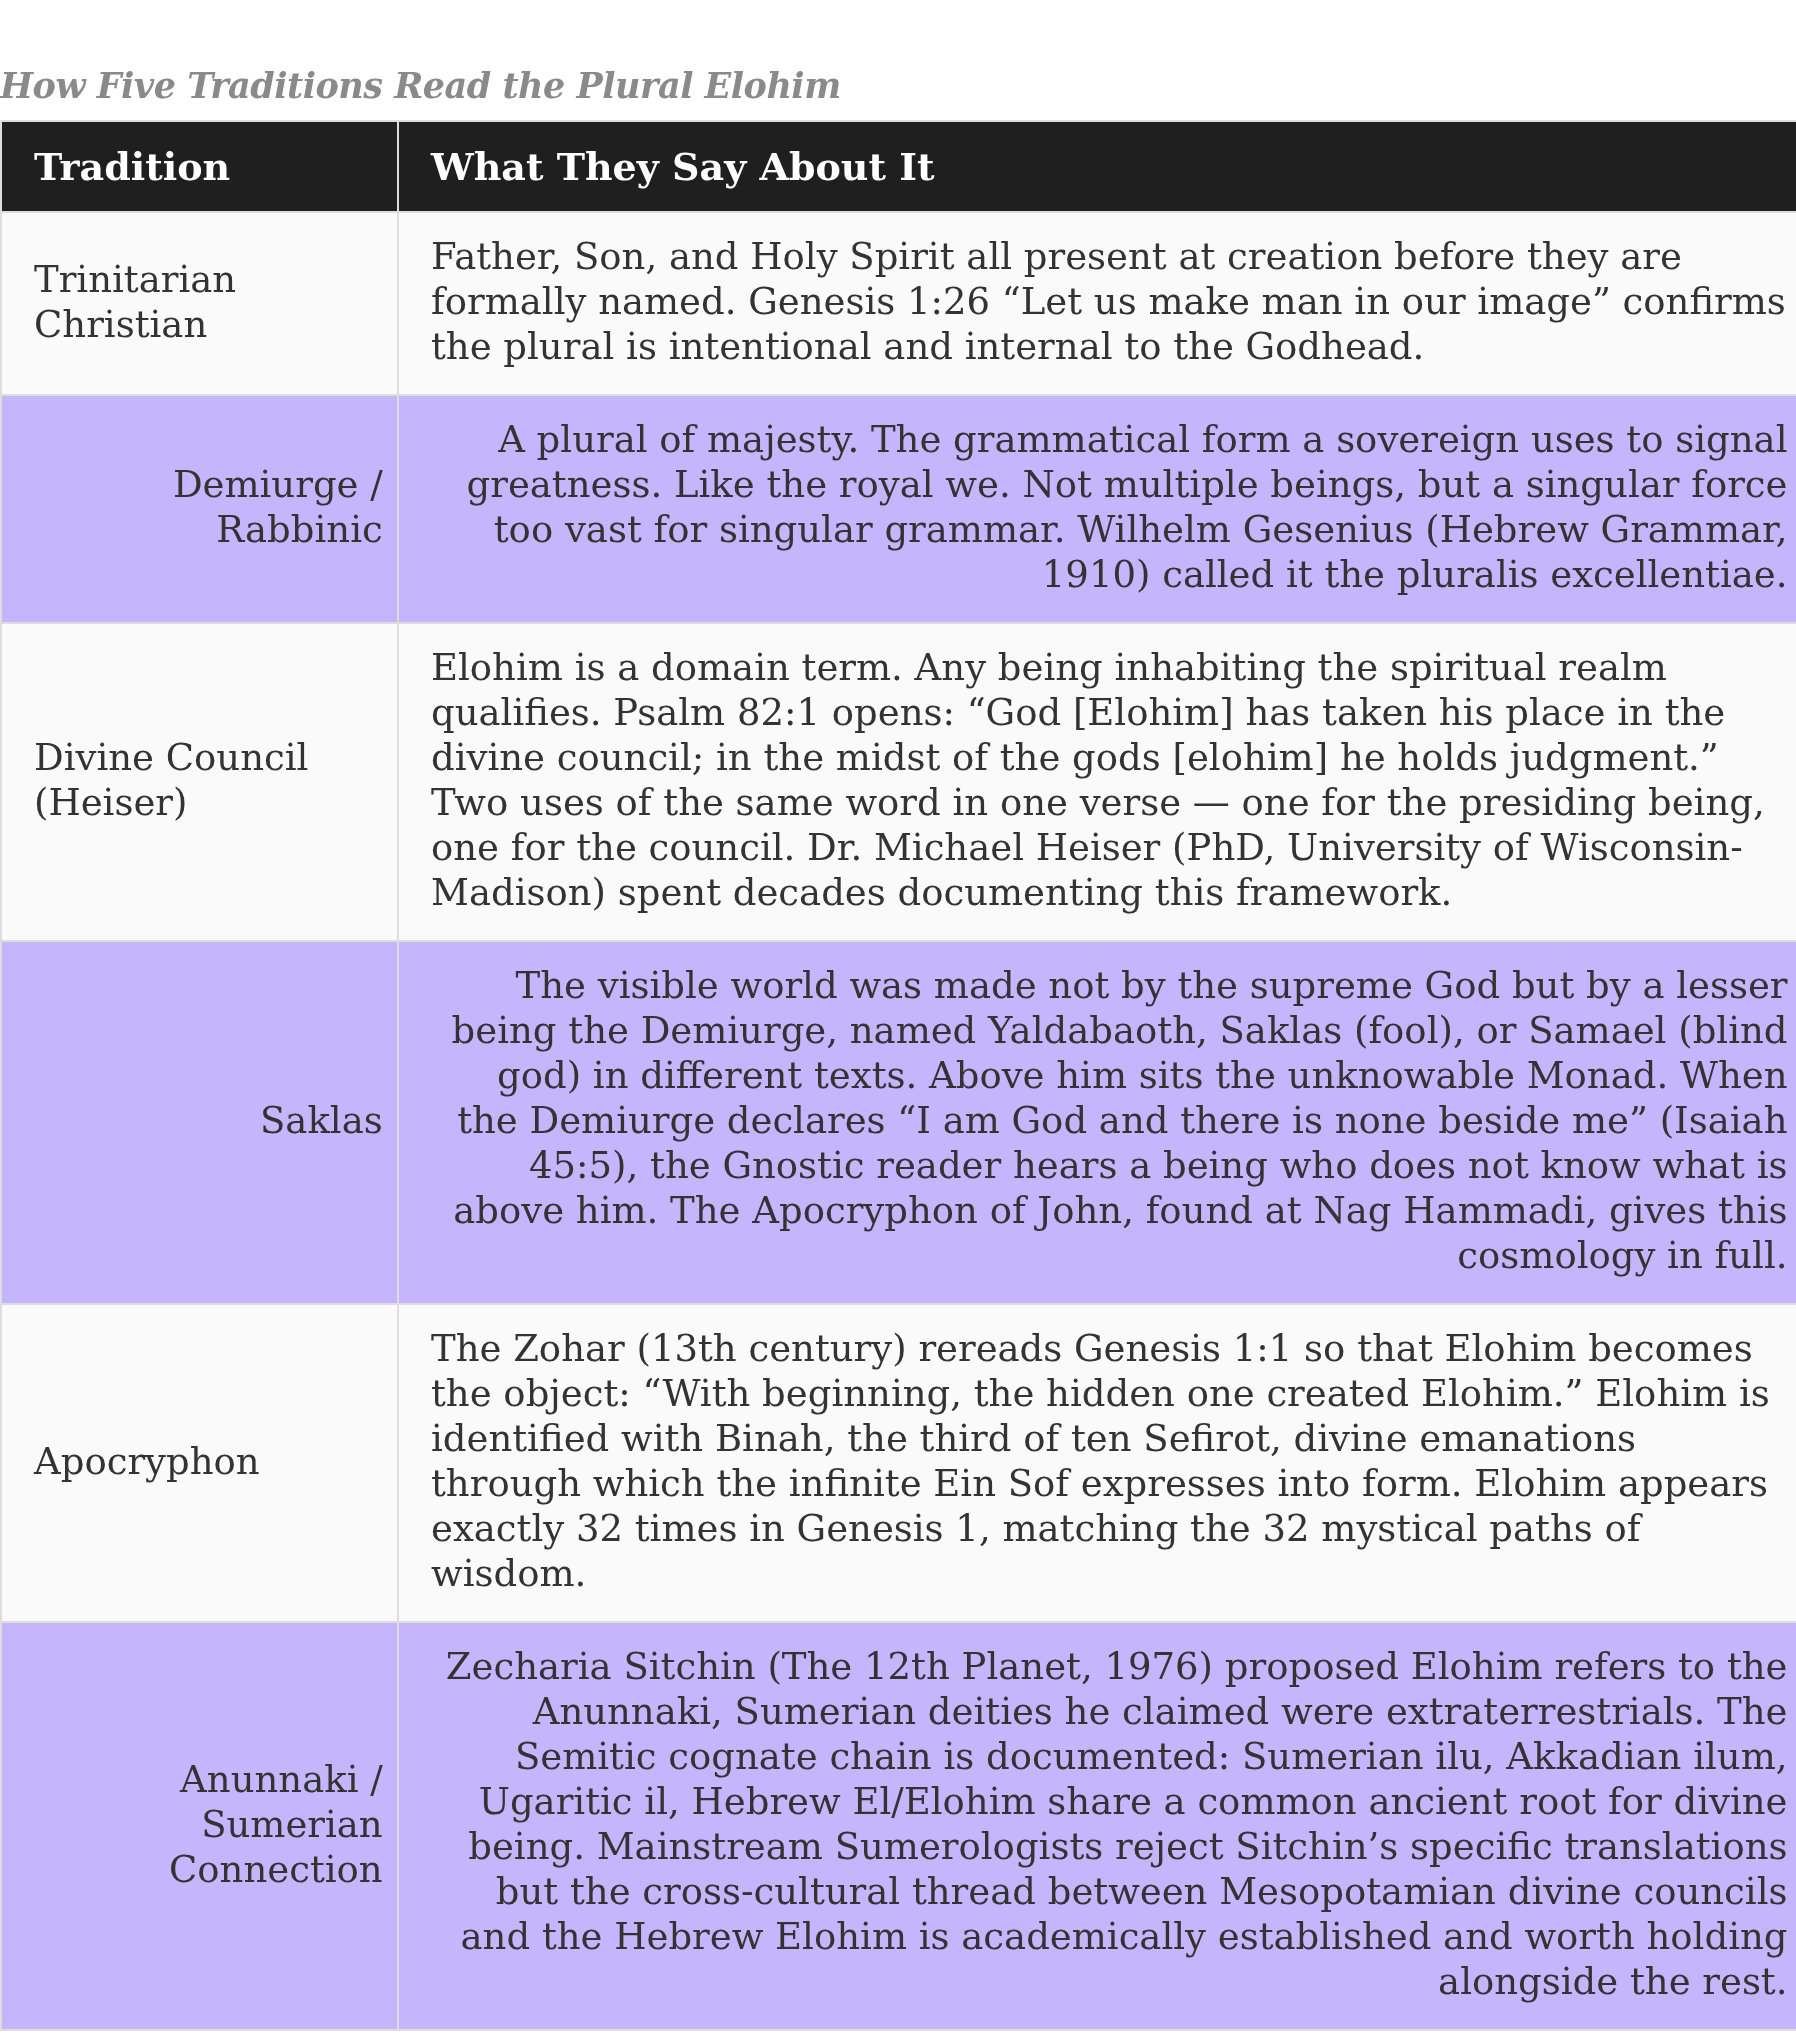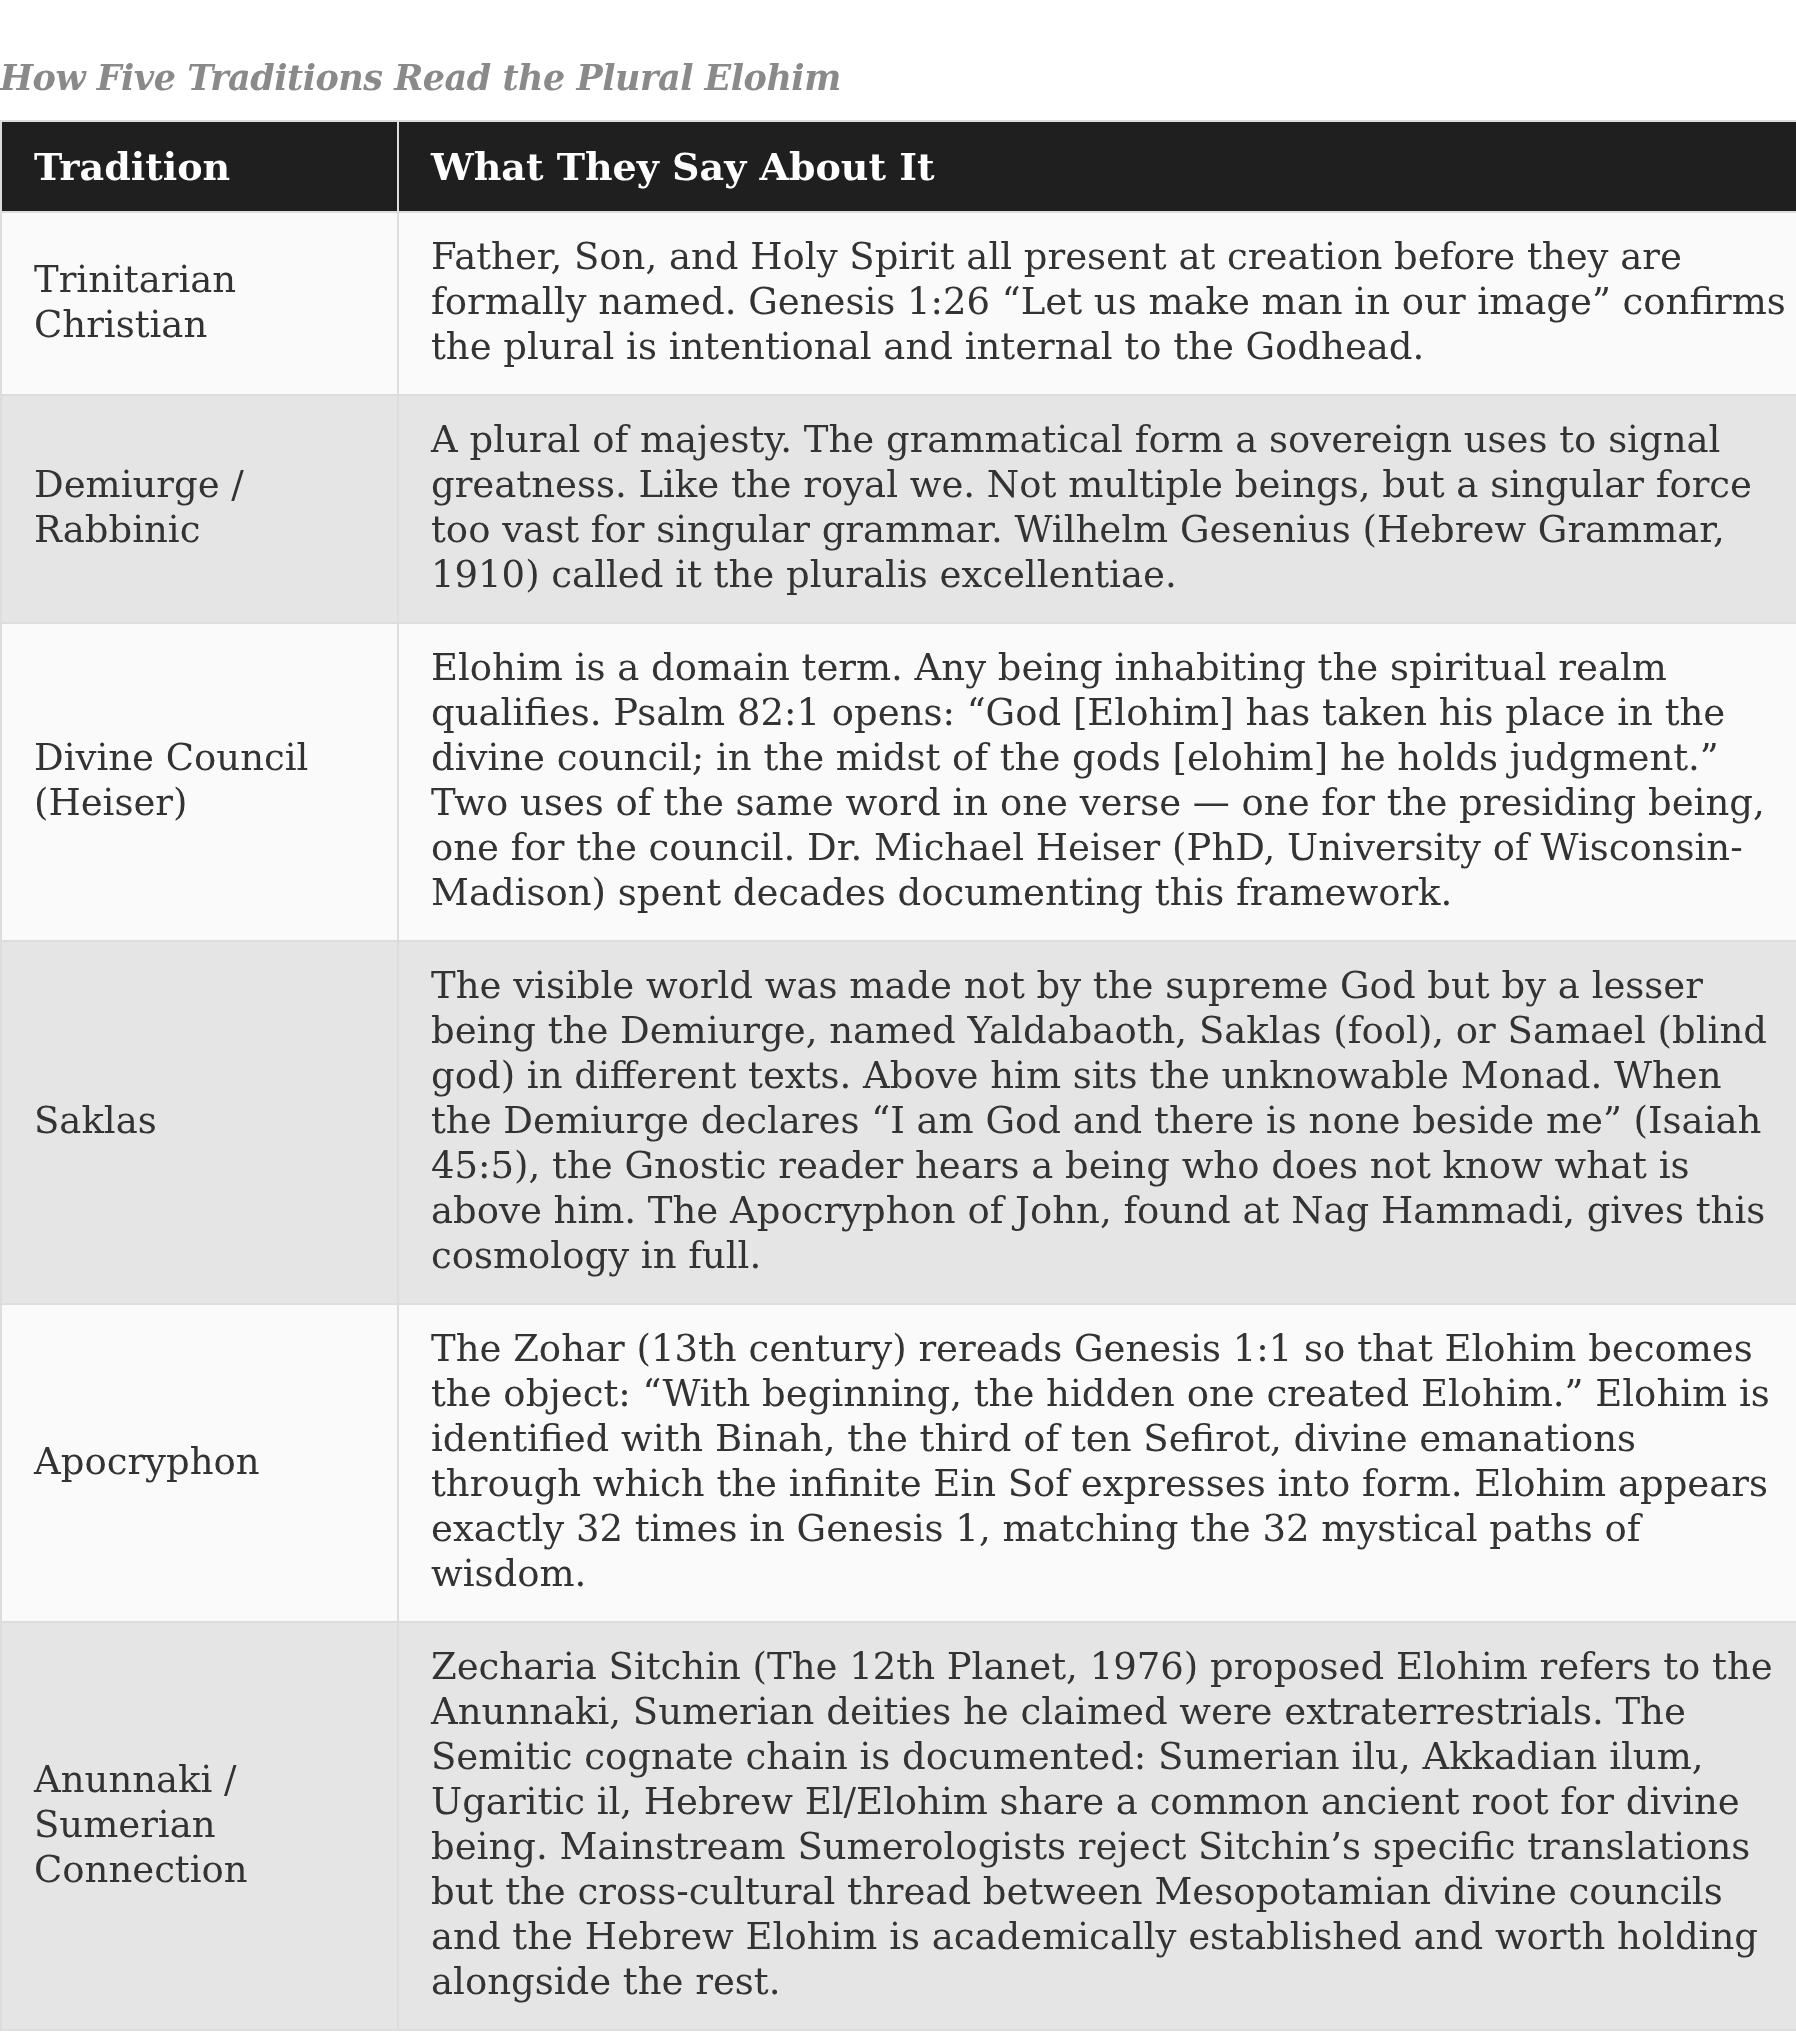--- a/index.html
+++ b/index.html
@@ -11,21 +11,21 @@
       width: 1796px;
       height: 2035px;
       position: relative;
       overflow: hidden;
       font-family: "DejaVu Serif", "Liberation Serif", serif;
       color: #333333;
     }
     .caption {
       position: absolute;
       left: 0;
-      top: 52px;
+      top: 60px;
       margin: 0;
       font-family: "DejaVu Serif", "Liberation Serif", serif;
       font-style: italic;
       font-weight: bold;
       font-size: 35px;
       line-height: 52px;
       color: #8a8a8a;
       letter-spacing: -0.5px;
       white-space: nowrap;
     }
@@ -59,21 +59,21 @@
       margin-top: 20px;
     }
     table.traditions tbody td {
       font-size: 37px;
       line-height: 45px;
       color: #333333;
       padding-top: 21px;
       padding-bottom: 25px;
     }
     table.traditions tbody tr.odd td { background: #fafafa; }
-    table.traditions tbody tr.even td { background: #e5e5e5; }
+    table.traditions tbody tr.even td { background: #c4b5fd; text-align: right; }
     table.traditions tbody td.tradition-cell {
       padding-right: 14.3px;
     }
     table.traditions tbody td.desc-cell {
       padding-right: 9.5px;
     }
   </style>
 </head>
 <body>
 

